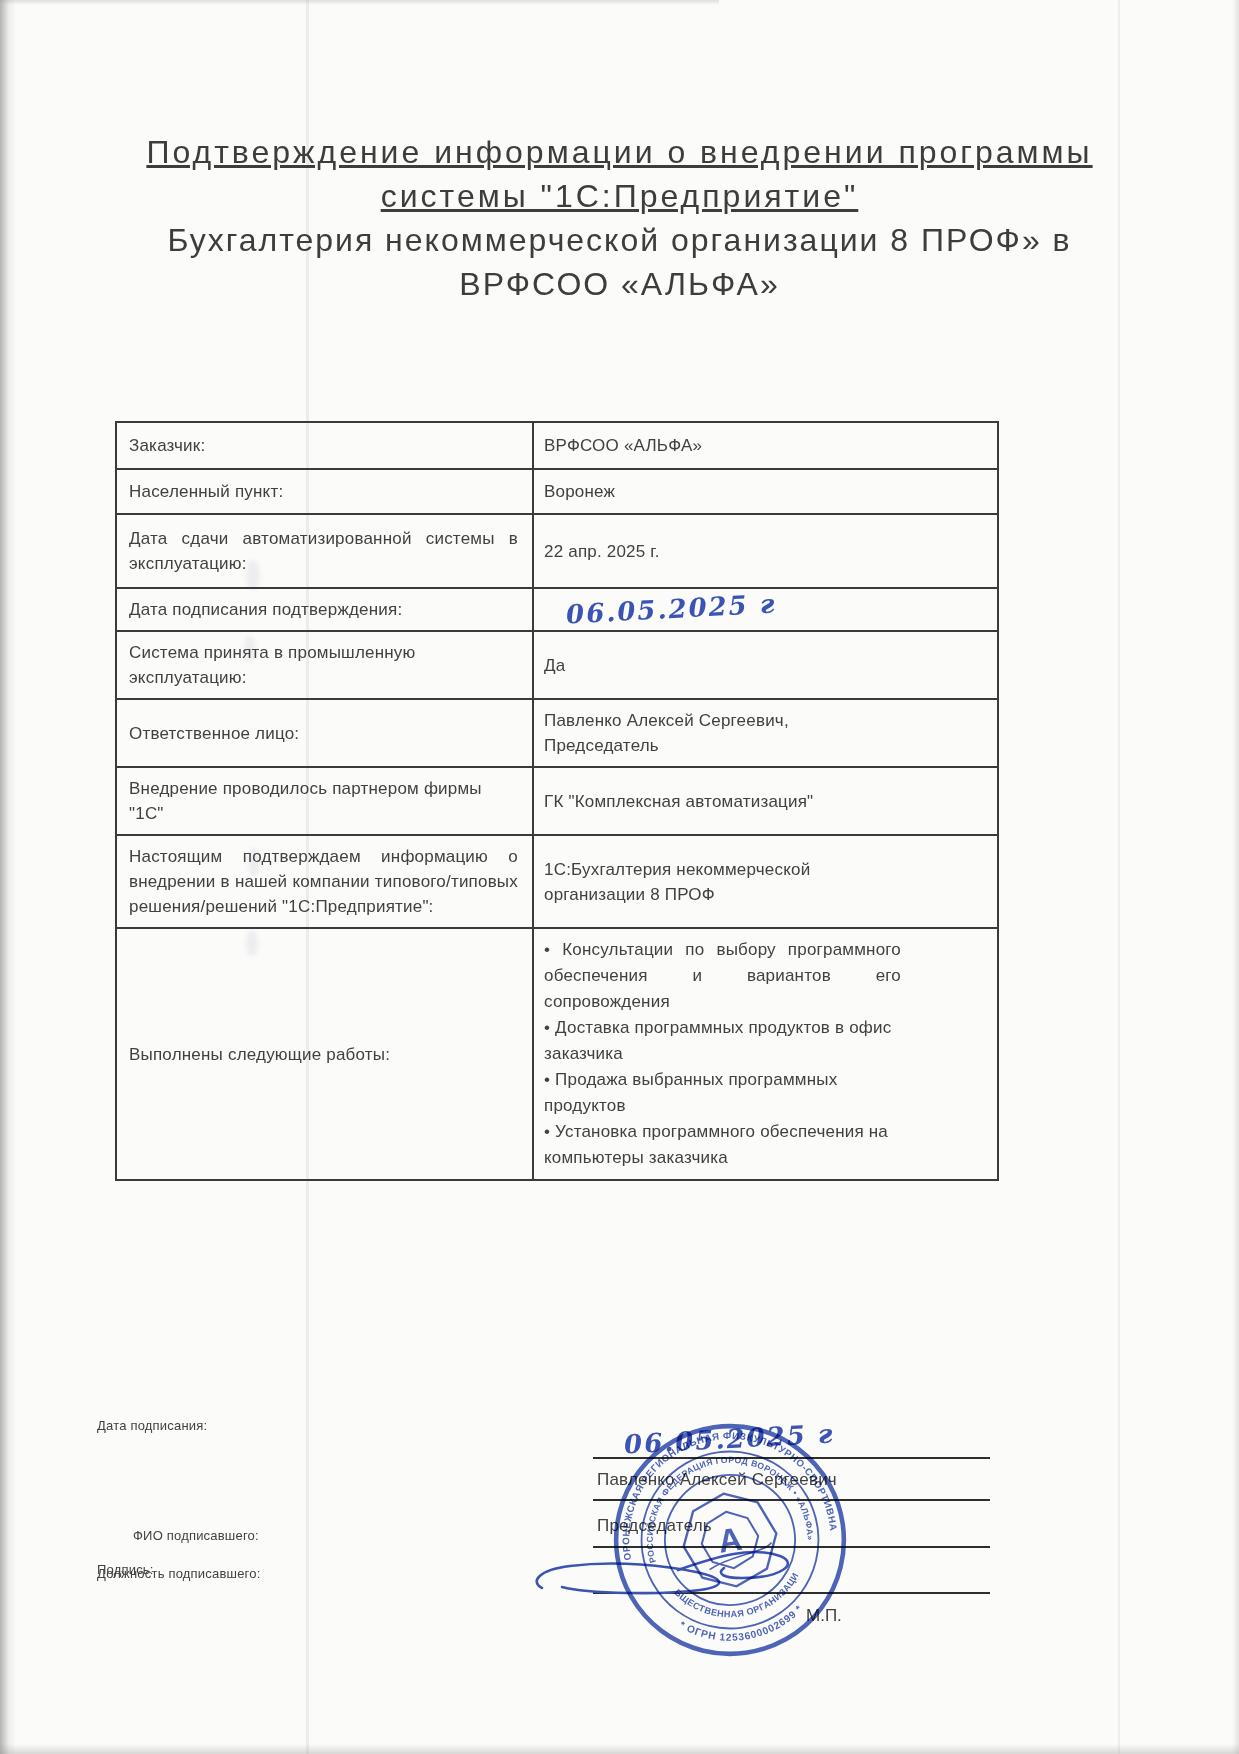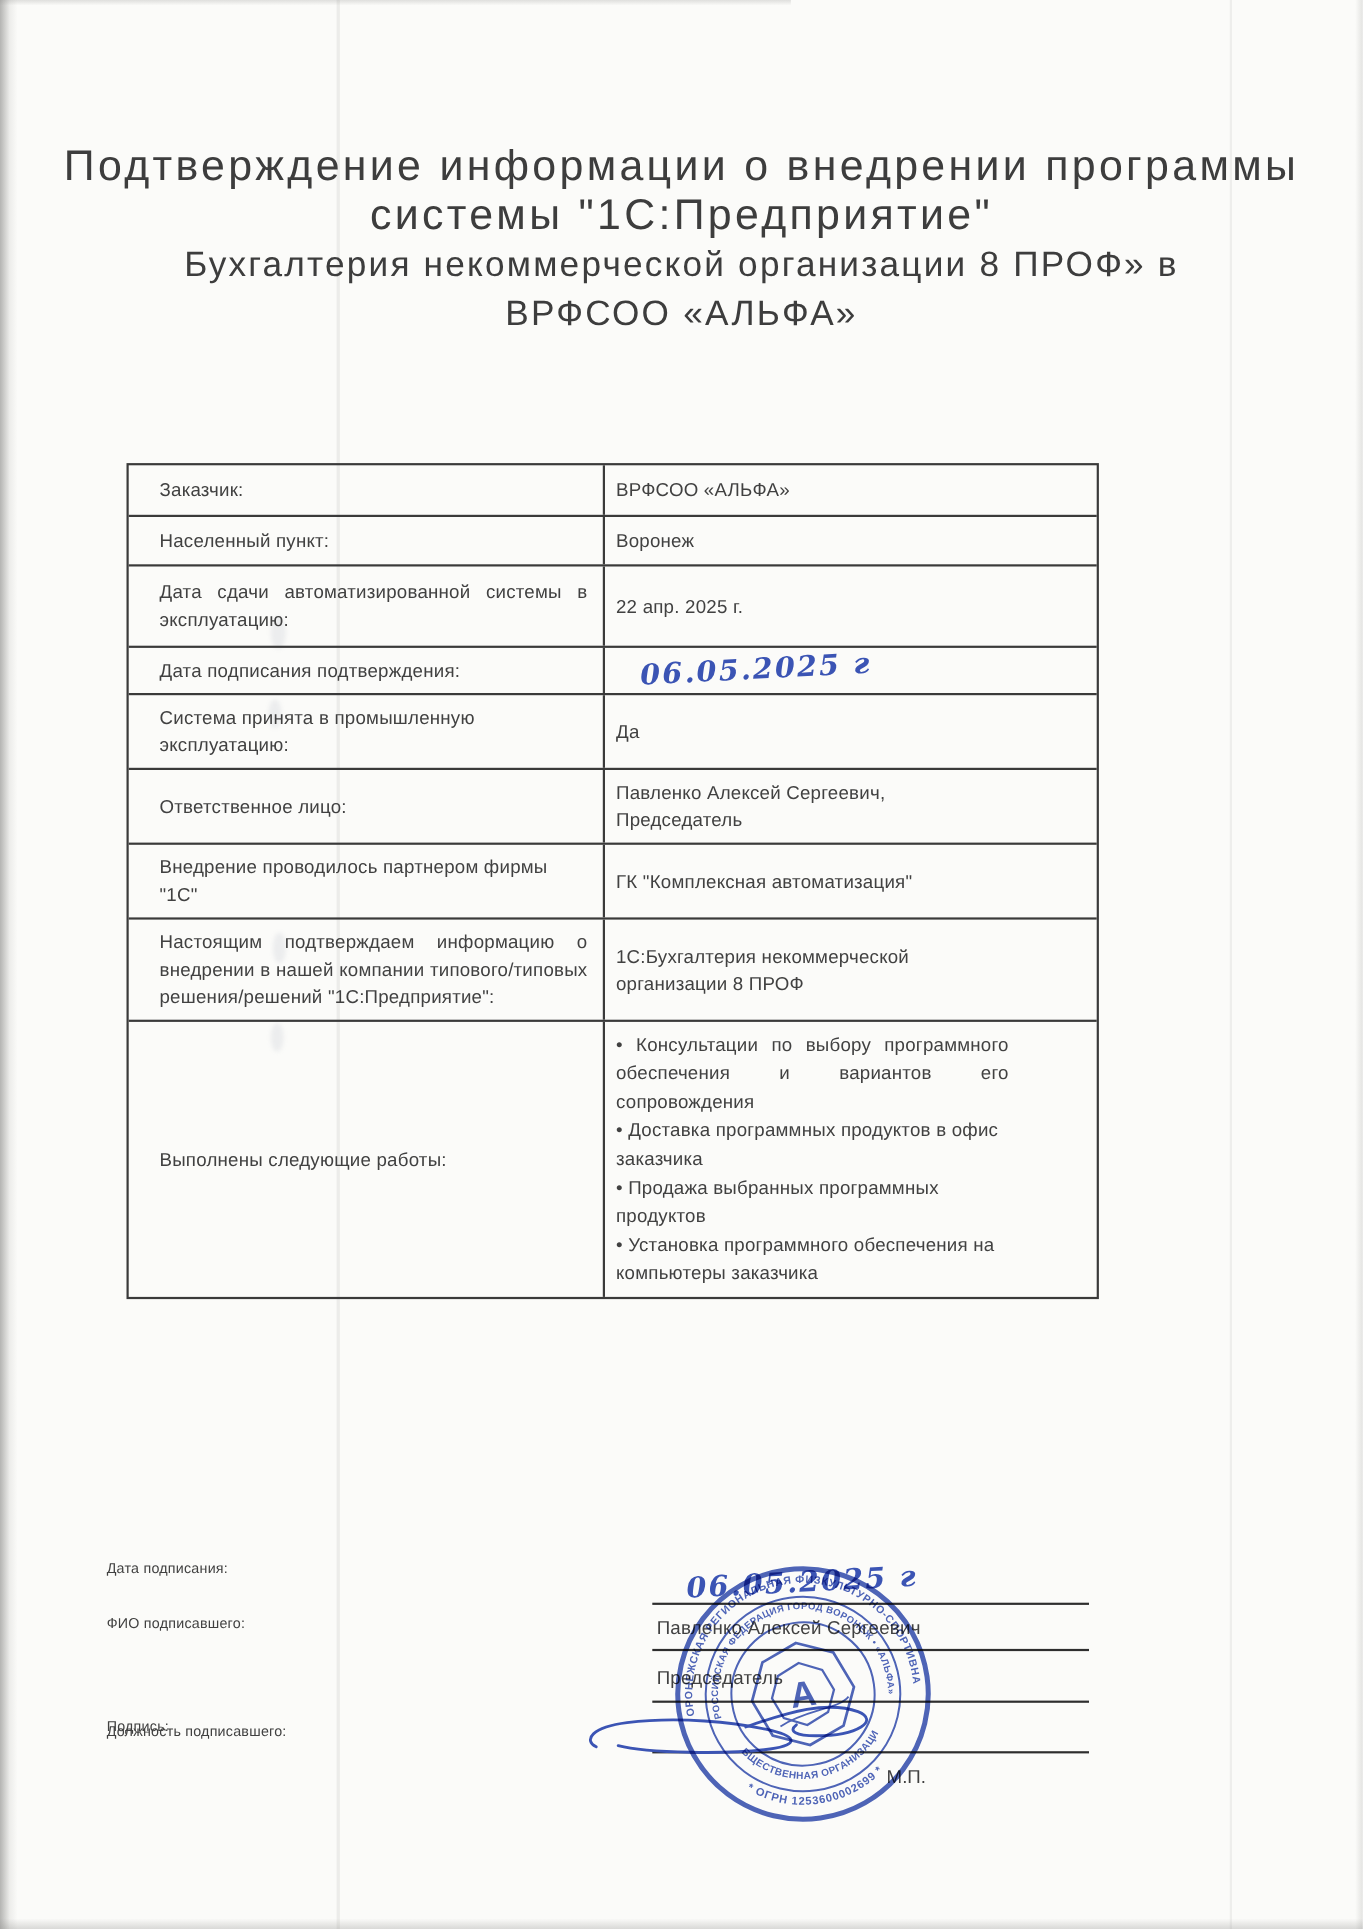--- a/index.html
+++ b/index.html
@@ -19,30 +19,30 @@
   .edge-bottom{position:absolute;left:0;right:0;bottom:0;height:10px;
     background:linear-gradient(0deg, rgba(140,140,138,.32), rgba(0,0,0,0));}
   .edge-top{position:absolute;left:0;top:0;height:5px;width:58%;
     background:linear-gradient(180deg, rgba(150,150,148,.28), rgba(0,0,0,0));}
   .crease1{position:absolute;left:306px;top:0;bottom:0;width:3px;background:rgba(160,160,156,.16);}
   .crease2{position:absolute;left:1118px;top:0;bottom:0;width:2px;background:rgba(165,165,160,.14);}
   .smudge{position:absolute;border-radius:50%;filter:blur(2px);background:rgba(110,118,150,.10);}
 
   
   .heading{position:absolute;left:40px;right:40px;top:130px;text-align:center;color:#3d3d3d;}
-  .heading .t-line{font-size:39px;line-height:44px;letter-spacing:3px;}
+  .heading .t-line{font-size:32px;line-height:44px;letter-spacing:3px;text-decoration:underline;}
   .heading .s-line{font-size:32px;line-height:44px;letter-spacing:2px;}
 
   
   .info-table{position:absolute;left:115px;top:421px;width:880px;
     border:2px solid #3a3a3a;border-top-width:2px;font-size:17px;letter-spacing:.2px;}
   .trow{display:flex;border-top:2px solid #3a3a3a;}
   .trow:first-child{border-top:none;}
   .cell{box-sizing:border-box;display:flex;align-items:center;line-height:25px;}
-  .cell.lbl{width:417px;border-right:2px solid #3a3a3a;padding:8px 14px 8px 12px;margin-left:16px;}
+  .cell.lbl{width:417px;border-right:2px solid #3a3a3a;padding:8px 14px 8px 12px;}
   .cell.val{width:375px;padding:8px 8px 8px 10px;}
   .lbl-inner{width:100%;}
   .just .lbl-inner{text-align:justify;text-align-last:left;width:395px;}
   .valjust{ text-align:justify;text-align-last:left;width:100%;}
   .r0{min-height:45px}.r1{min-height:73px}.r2{min-height:43px}.r3{min-height:72px}
   .r4{min-height:41px}.r5{min-height:41px}.r6{min-height:46px}.r7{min-height:43px}
   .r8{min-height:83px}.r9{min-height:173px}
   .works div{line-height:26px;}
   .works .wjust{text-align:justify;text-align-last:left;}
 
@@ -174,21 +174,21 @@
           <div class="wjust">• Консультации по выбору программного обеспечения и вариантов его сопровождения</div>
           <div>• Доставка программных продуктов в офис заказчика</div>
           <div>• Продажа выбранных программных продуктов</div>
           <div>• Установка программного обеспечения на компьютеры заказчика</div>
         </div>
       </div>
     </div>
   </div>
 
   <div class="sig-label" style="top:1418px;">Дата подписания:</div>
-  <div class="sig-label" style="top:1468px;">ФИО подписавшего:</div>
+  <div class="sig-label" style="top:1528px;margin-left:36px;">ФИО подписавшего:</div>
   <div class="sig-label" style="top:1566px;">Должность подписавшего:</div>
   <div class="sig-label" style="top:1562px;">Подпись:</div>
 
   <span class="handwritten hw-top">06.05.2025 г</span>
   <div class="sig-line" style="top:1457px;"></div>
 
   <div class="sig-value" style="top:1470px;">Павленко Алексей Сергеевич</div>
   <div class="sig-line" style="top:1499px;"></div>
 
   <div class="sig-value" style="top:1516px;">Председатель</div>

